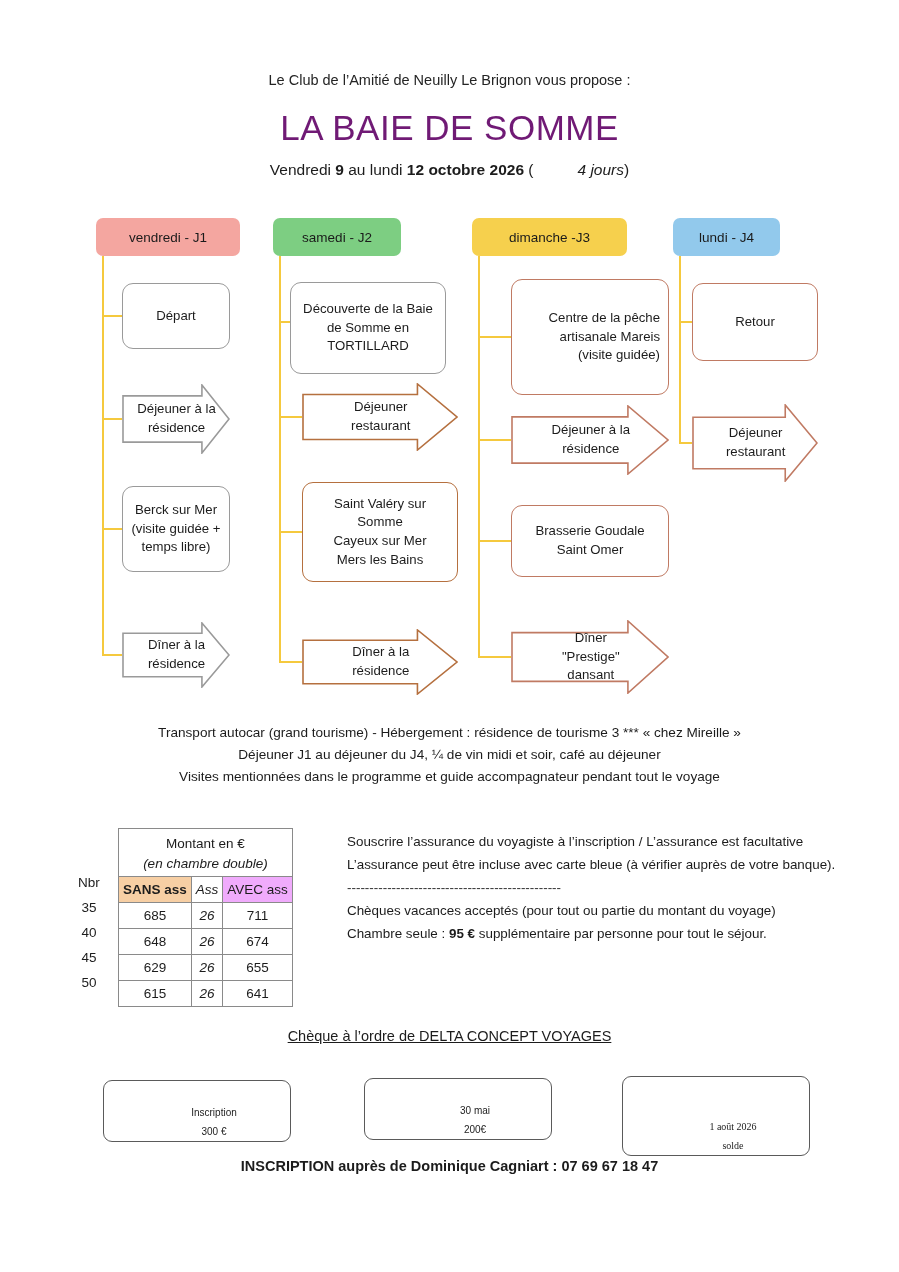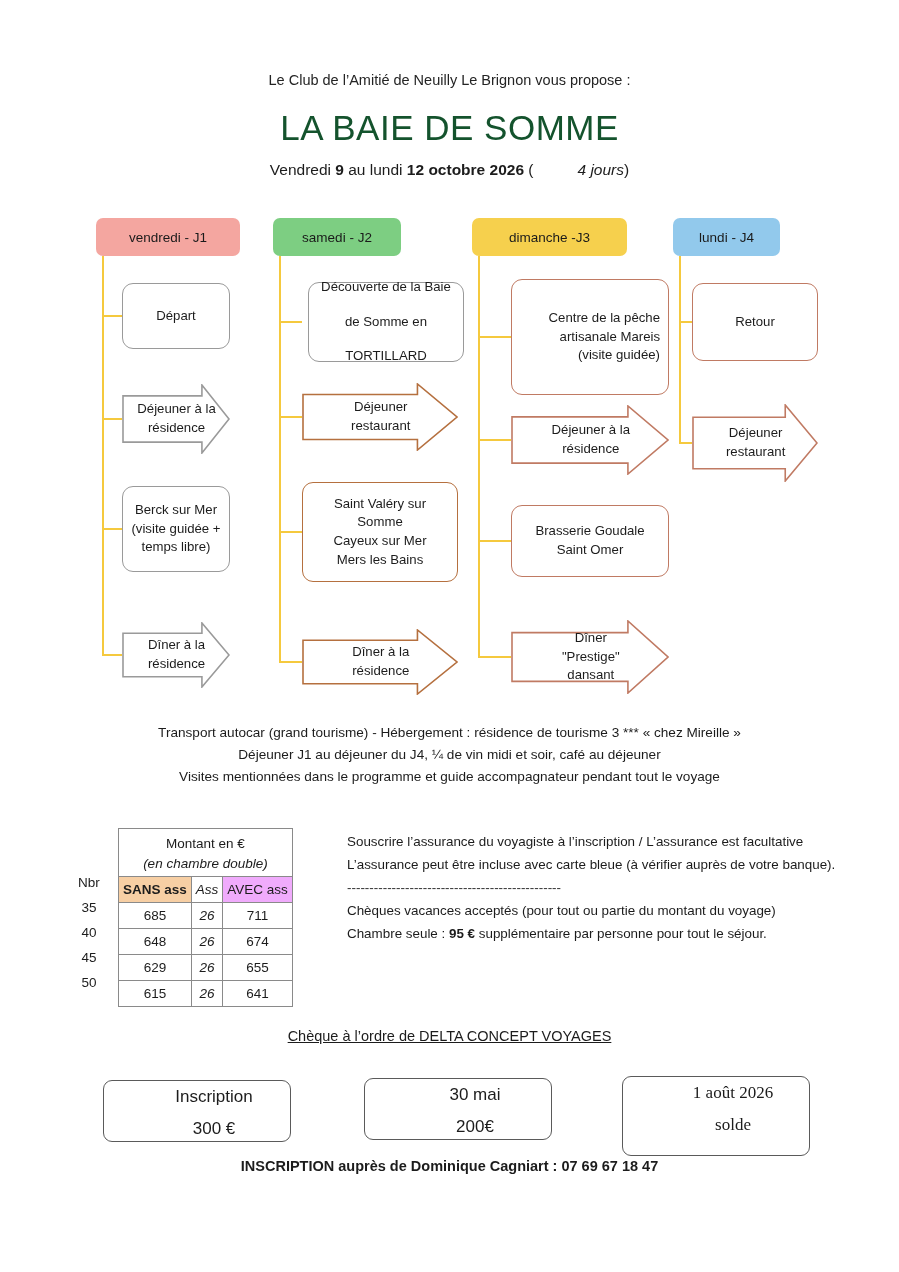--- a/index.html
+++ b/index.html
@@ -22,21 +22,21 @@
     top: 72px; left: 0; right: 0;
     text-align: center;
     font-size: 14.5px;
     color: #242424;
   }
   .maintitle {
     position: absolute;
     top: 108px; left: 0; right: 0;
     text-align: center;
     font-size: 35px;
-    color: #14532d;
+    color: #701a75;
     letter-spacing: 0.5px;
   }
   .subtitle {
     position: absolute;
     top: 161px; left: 0; right: 0;
     text-align: center;
     font-size: 15.5px;
     color: #1c1c1c;
   }
   .subtitle b { font-weight: bold; }
@@ -181,22 +181,22 @@
   .cheque-line span { text-decoration: underline; }
   .paybox {
     position: absolute;
     box-sizing: border-box;
     border: 1.6px solid #5a5a5a;
     border-radius: 9px;
     background: #fff;
     display: flex;
     flex-direction: column;
     align-items: center;
-    justify-content: flex-start;
-    font-size: 17px;
+    justify-content: flex-end;
+    font-size: 10px;
     line-height: 1.9;
     text-align: center;
     padding-left: 34px;
   }
   .contact {
     position: absolute;
     top: 130px; left: 0; right: 0;
     text-align: center;
     font-size: 14.5px;
     font-weight: bold;
@@ -242,21 +242,21 @@
       <div class="chev-txt">
         <span class="ln">Dîner à la</span>
         <span class="ln">résidence</span>
       </div>
     </div>
     <div class="pill" style="left: 273px; top: 218px; width: 128px; background: rgb(125, 206, 130);">
       <span>samedi - J2</span>
     </div>
     <div class="spine" style="left: 279px; top: 256px; height: 406px;"></div>
     <div class="stub" style="left: 279px; top: 321px; width: 23px;"></div>
-    <div class="node rect" style="left: 308px; top: 282px; width: 156px; height: 80px; gap: 16px;">
+    <div class="node rect" style="left: 290px; top: 282px; width: 156px; height: 92px;">
       <span class="ln">Découverte de la Baie</span>
       <span class="ln">de Somme en</span>
       <span class="ln">TORTILLARD</span>
     </div>
     <div class="stub" style="left: 279px; top: 416px; width: 23px;"></div>
     <div class="node chev" style="left: 302px; top: 383px; width: 156px; height: 68px;">
       <svg class="chev-svg" viewBox="0 0 156 68" preserveAspectRatio="none">
         <polygon points="1,11.56 115.44,11.56 115.44,1 155,34 115.44,67 115.44,56.44 1,56.44" fill="#ffffff" stroke="#b5703f" stroke-width="1.6" vector-effect="non-scaling-stroke"></polygon>
       </svg>
       <div class="chev-txt">

